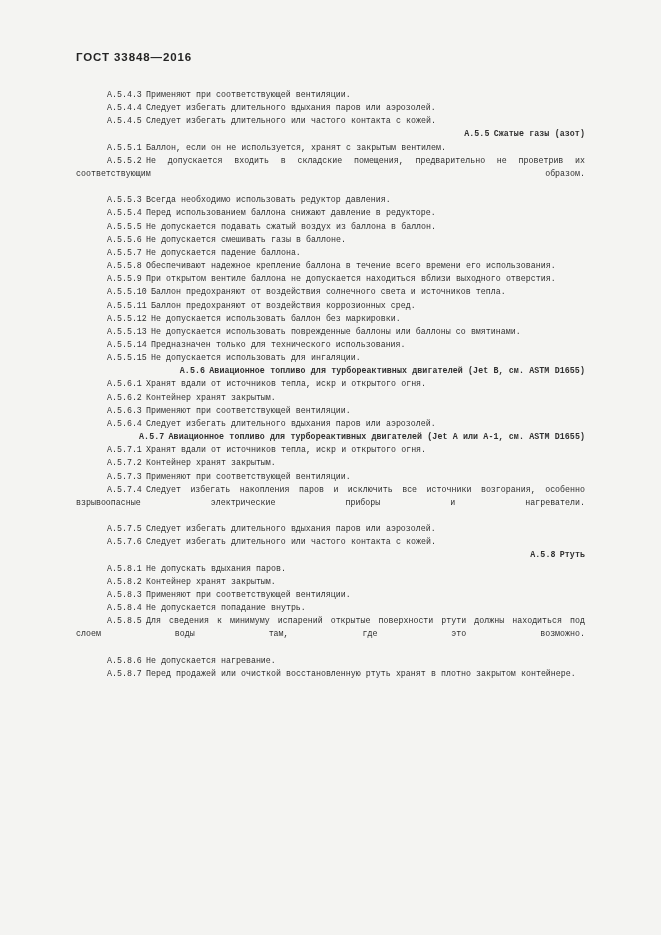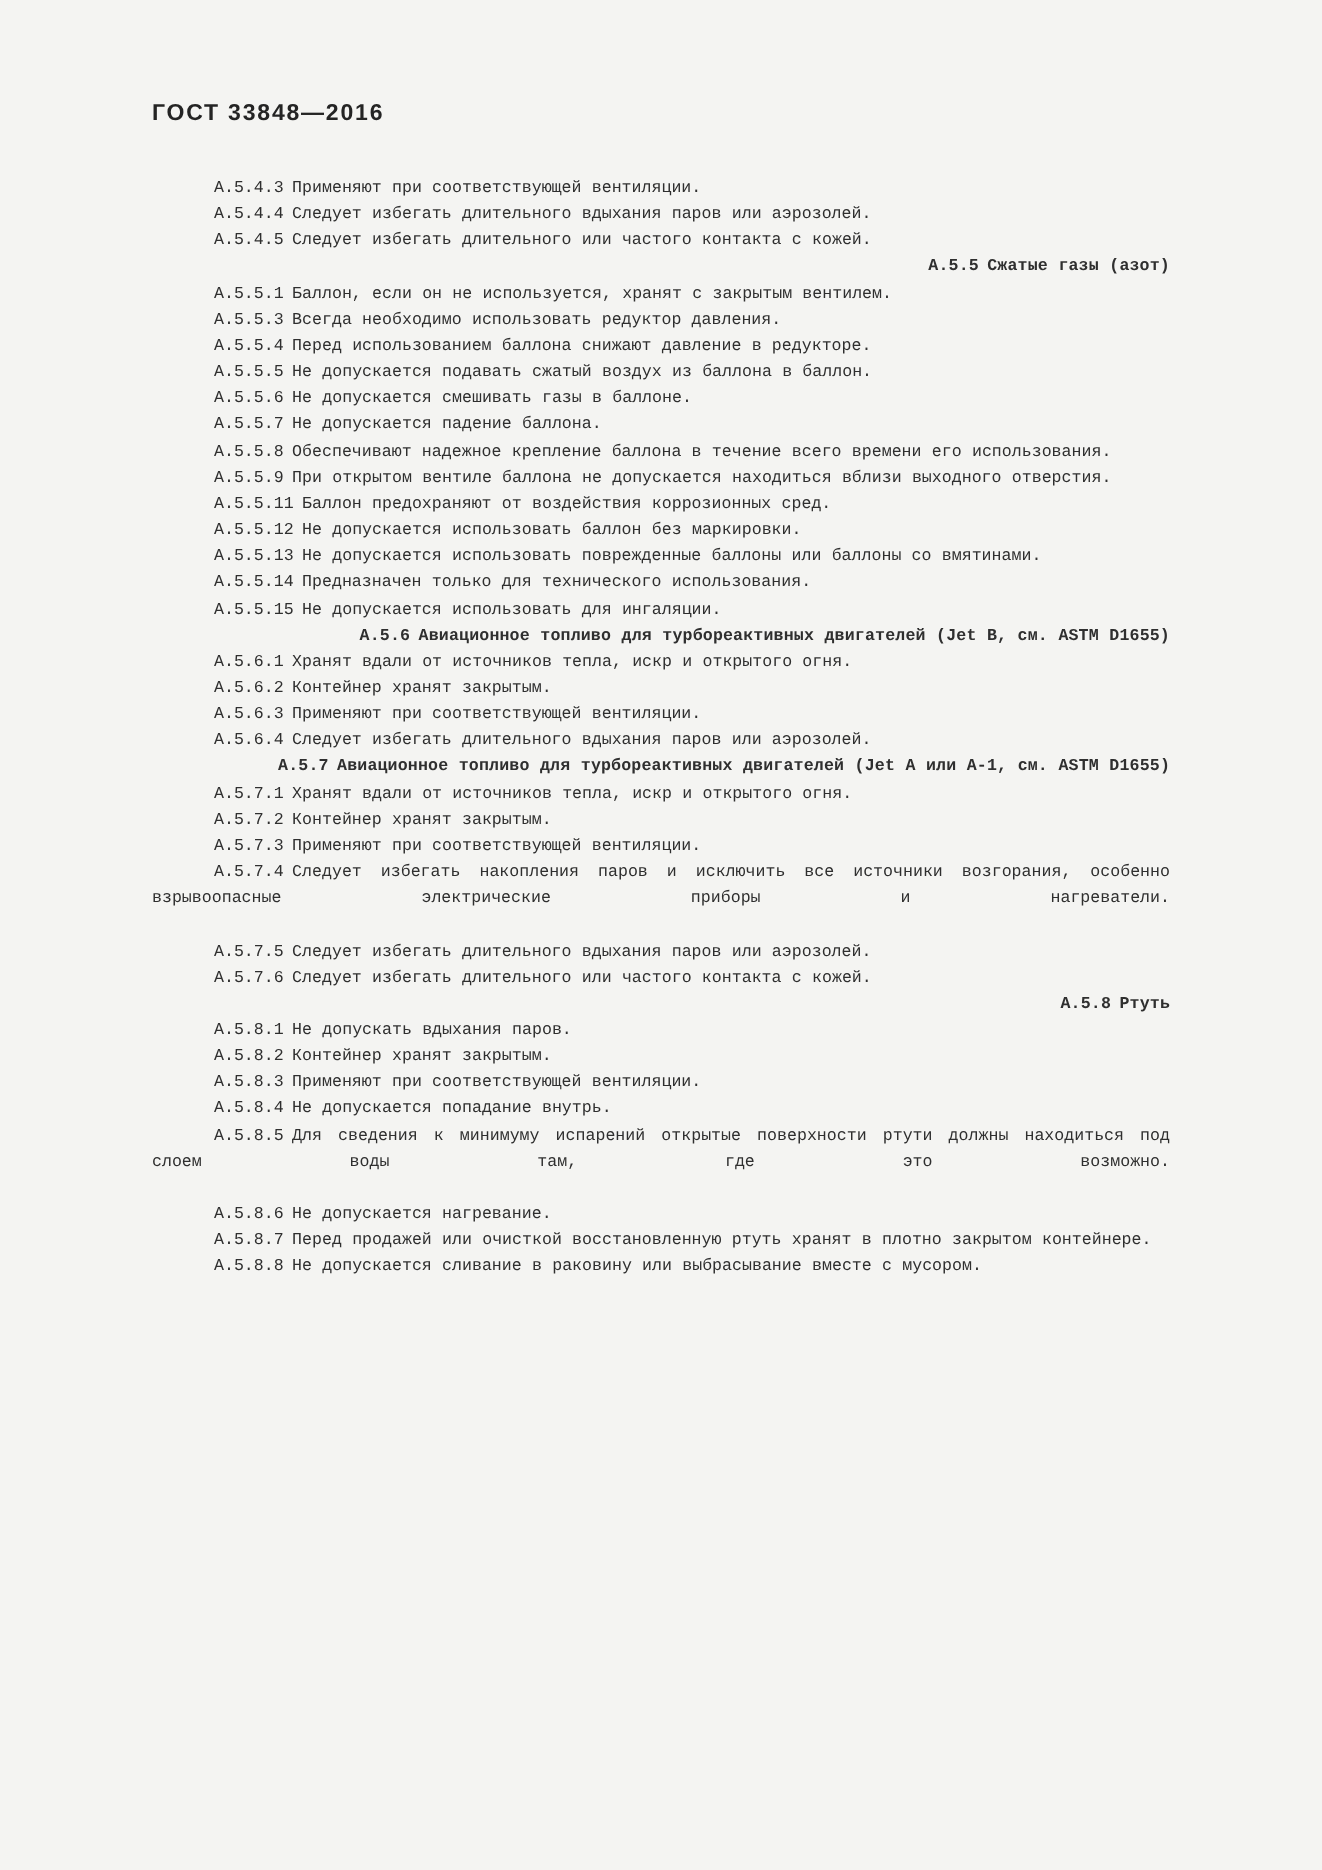--- a/index.html
+++ b/index.html
@@ -90,27 +90,29 @@
 <div class="page">
 
   <div class="running-head">ГОСТ 33848—2016</div>
 
   <div class="content" id="content">
       <p class="clause"><span class="num">A.5.4.3</span><span class="gap"></span><span>Применяют при соответствующей вентиляции.</span></p>
       <p class="clause"><span class="num">A.5.4.4</span><span class="gap"></span><span>Следует избегать длительного вдыхания паров или аэрозолей.</span></p>
       <p class="clause"><span class="num">A.5.4.5</span><span class="gap"></span><span>Следует избегать длительного или частого контакта с кожей.</span></p>
       <p class="heading"><span class="num">A.5.5</span><span class="gap"></span><span>Сжатые газы (азот)</span></p>
       <p class="clause"><span class="num">A.5.5.1</span><span class="gap"></span><span>Баллон, если он не используется, хранят с закрытым вентилем.</span></p>
+      <p class="flow"><span class="num">A.5.5.2</span><span class="gap"></span><span>Не допускается входить в складские помещения, предварительно не проветрив их соответствующим образом.</span></p>
       <p class="clause"><span class="num">A.5.5.3</span><span class="gap"></span><span>Всегда необходимо использовать редуктор давления.</span></p>
       <p class="clause"><span class="num">A.5.5.4</span><span class="gap"></span><span>Перед использованием баллона снижают давление в редукторе.</span></p>
       <p class="clause"><span class="num">A.5.5.5</span><span class="gap"></span><span>Не допускается подавать сжатый воздух из баллона в баллон.</span></p>
       <p class="clause"><span class="num">A.5.5.6</span><span class="gap"></span><span>Не допускается смешивать газы в баллоне.</span></p>
       <p class="clause"><span class="num">A.5.5.7</span><span class="gap"></span><span>Не допускается падение баллона.</span></p>
       <p class="clause"><span class="num">A.5.5.8</span><span class="gap"></span><span>Обеспечивают надежное крепление баллона в течение всего времени его использования.</span></p>
       <p class="clause"><span class="num">A.5.5.9</span><span class="gap"></span><span>При открытом вентиле баллона не допускается находиться вблизи выходного отверстия.</span></p>
+      <p class="clause"><span class="num">A.5.5.10</span><span class="gap"></span><span>Баллон предохраняют от воздействия солнечного света и источников тепла.</span></p>
       <p class="clause"><span class="num">A.5.5.11</span><span class="gap"></span><span>Баллон предохраняют от воздействия коррозионных сред.</span></p>
       <p class="clause"><span class="num">A.5.5.12</span><span class="gap"></span><span>Не допускается использовать баллон без маркировки.</span></p>
       <p class="clause"><span class="num">A.5.5.13</span><span class="gap"></span><span>Не допускается использовать поврежденные баллоны или баллоны со вмятинами.</span></p>
       <p class="clause"><span class="num">A.5.5.14</span><span class="gap"></span><span>Предназначен только для технического использования.</span></p>
       <p class="clause"><span class="num">A.5.5.15</span><span class="gap"></span><span>Не допускается использовать для ингаляции.</span></p>
       <p class="heading"><span class="num">A.5.6</span><span class="gap"></span><span>Авиационное топливо для турбореактивных двигателей (Jet B, см. ASTM D1655)</span></p>
       <p class="clause"><span class="num">A.5.6.1</span><span class="gap"></span><span>Хранят вдали от источников тепла, искр и открытого огня.</span></p>
       <p class="clause"><span class="num">A.5.6.2</span><span class="gap"></span><span>Контейнер хранят закрытым.</span></p>
       <p class="clause"><span class="num">A.5.6.3</span><span class="gap"></span><span>Применяют при соответствующей вентиляции.</span></p>
       <p class="clause"><span class="num">A.5.6.4</span><span class="gap"></span><span>Следует избегать длительного вдыхания паров или аэрозолей.</span></p>

